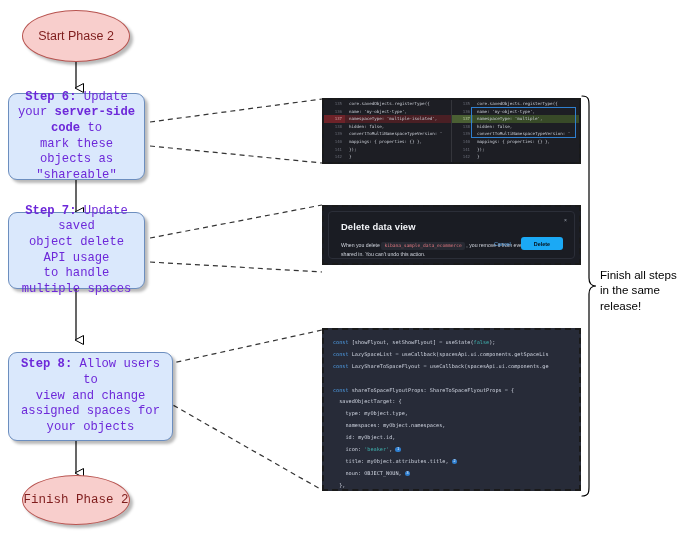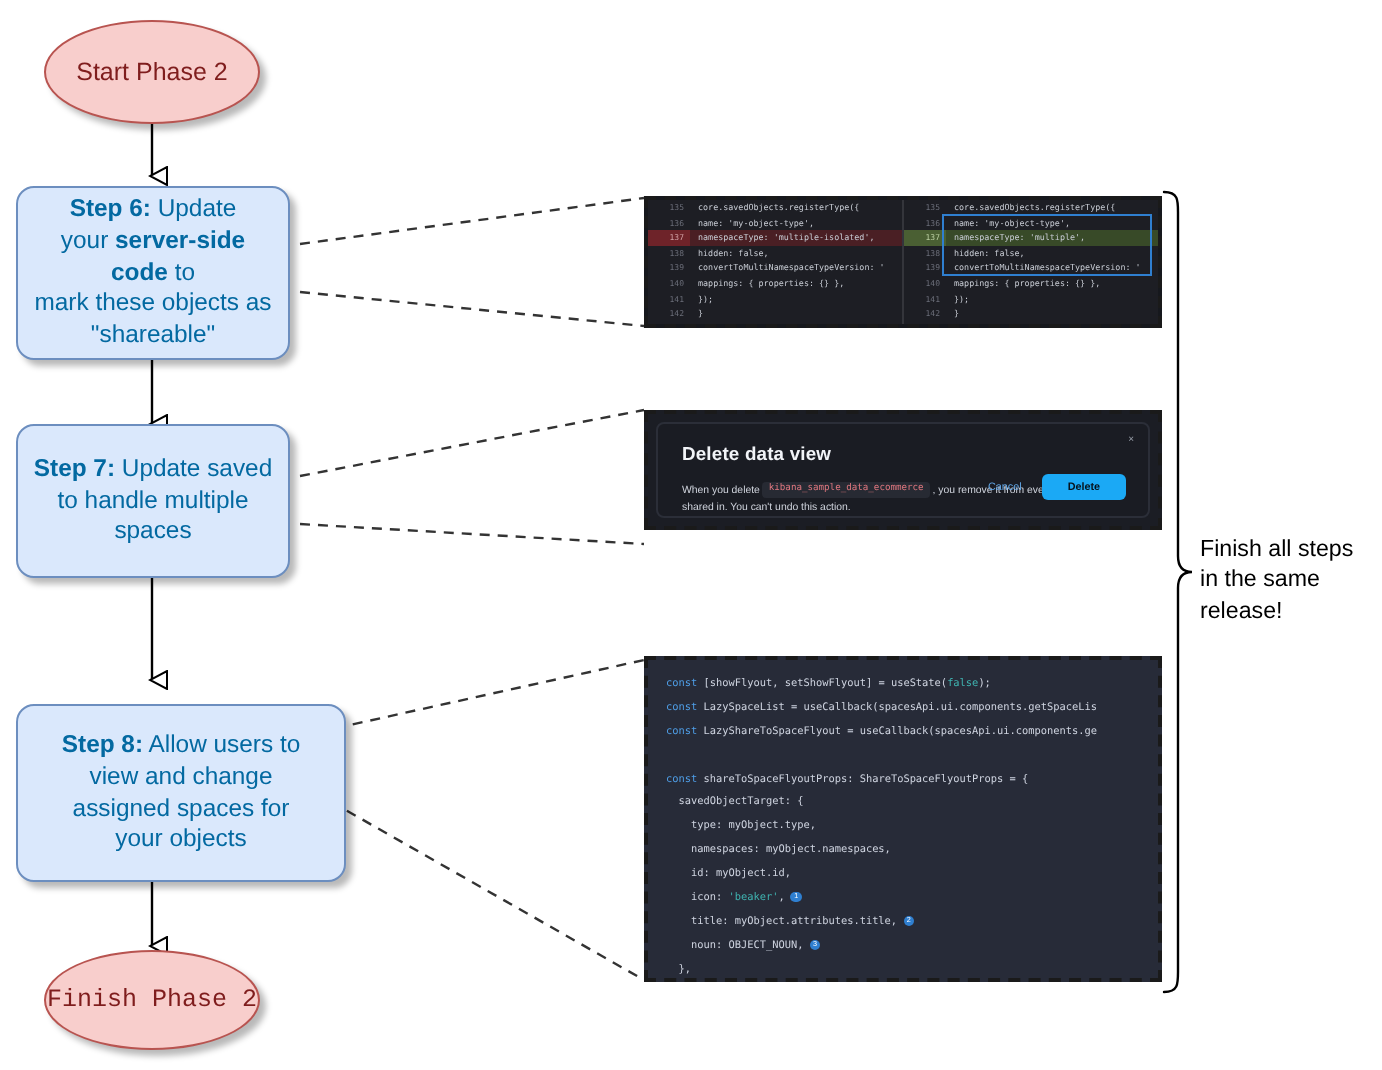--- a/index.html
+++ b/index.html
@@ -7,22 +7,22 @@
        font-family:"Liberation Sans",sans-serif;color:#000;}
   #canvas{position:absolute;inset:0;}
 
   
   .node{position:absolute;box-sizing:border-box;display:flex;align-items:center;
         justify-content:center;text-align:center;line-height:1.28;}
   .ellipse{border-radius:50%;background:#f8cecc;border:1.3px solid #b85450;
            font-size:12.5px;color:#7f1d1d;
            box-shadow:3px 3px 3px rgba(0,0,0,0.28);}
   .step{background:#dae8fc;border:1.3px solid #6c8ebf;border-radius:9px;
-        font-size:12.2px;color:#0369a1;padding:4px 6px;
-        box-shadow:3px 3px 3px rgba(0,0,0,0.28);}
+        font-size:12.2px;color:#6d28d9;padding:4px 6px;
+        box-shadow:3px 3px 3px rgba(0,0,0,0.28);font-family:Liberation Mono, monospace;}
   .step b{font-weight:bold;}
 
   
   svg.overlay{position:absolute;left:0;top:0;width:691px;height:535px;
               overflow:visible;pointer-events:none;}
 
   
   .shot{position:absolute;box-sizing:border-box;border:2.2px dashed #1a1a1a;
         background:#16181d;overflow:hidden;}
 
@@ -112,20 +112,21 @@
       <div><b>Step 6:</b><span> Update</span></div>
       <div><span>your </span><b>server-side code</b><span> to</span></div>
       <div>mark these objects as</div>
       <div>"shareable"</div>
     </div>
   </div>
 
   <div class="node step" style="left:8px;top:212px;width:137px;height:77px;">
     <div>
       <div><b>Step 7:</b><span> Update saved</span></div>
+      <div>object delete API usage</div>
       <div>to handle multiple spaces</div>
     </div>
   </div>
 
   <div class="node step" style="left:8px;top:352px;width:165px;height:89px;">
     <div>
       <div><b>Step 8:</b><span> Allow users to</span></div>
       <div>view and change</div>
       <div>assigned spaces for</div>
       <div>your objects</div>

